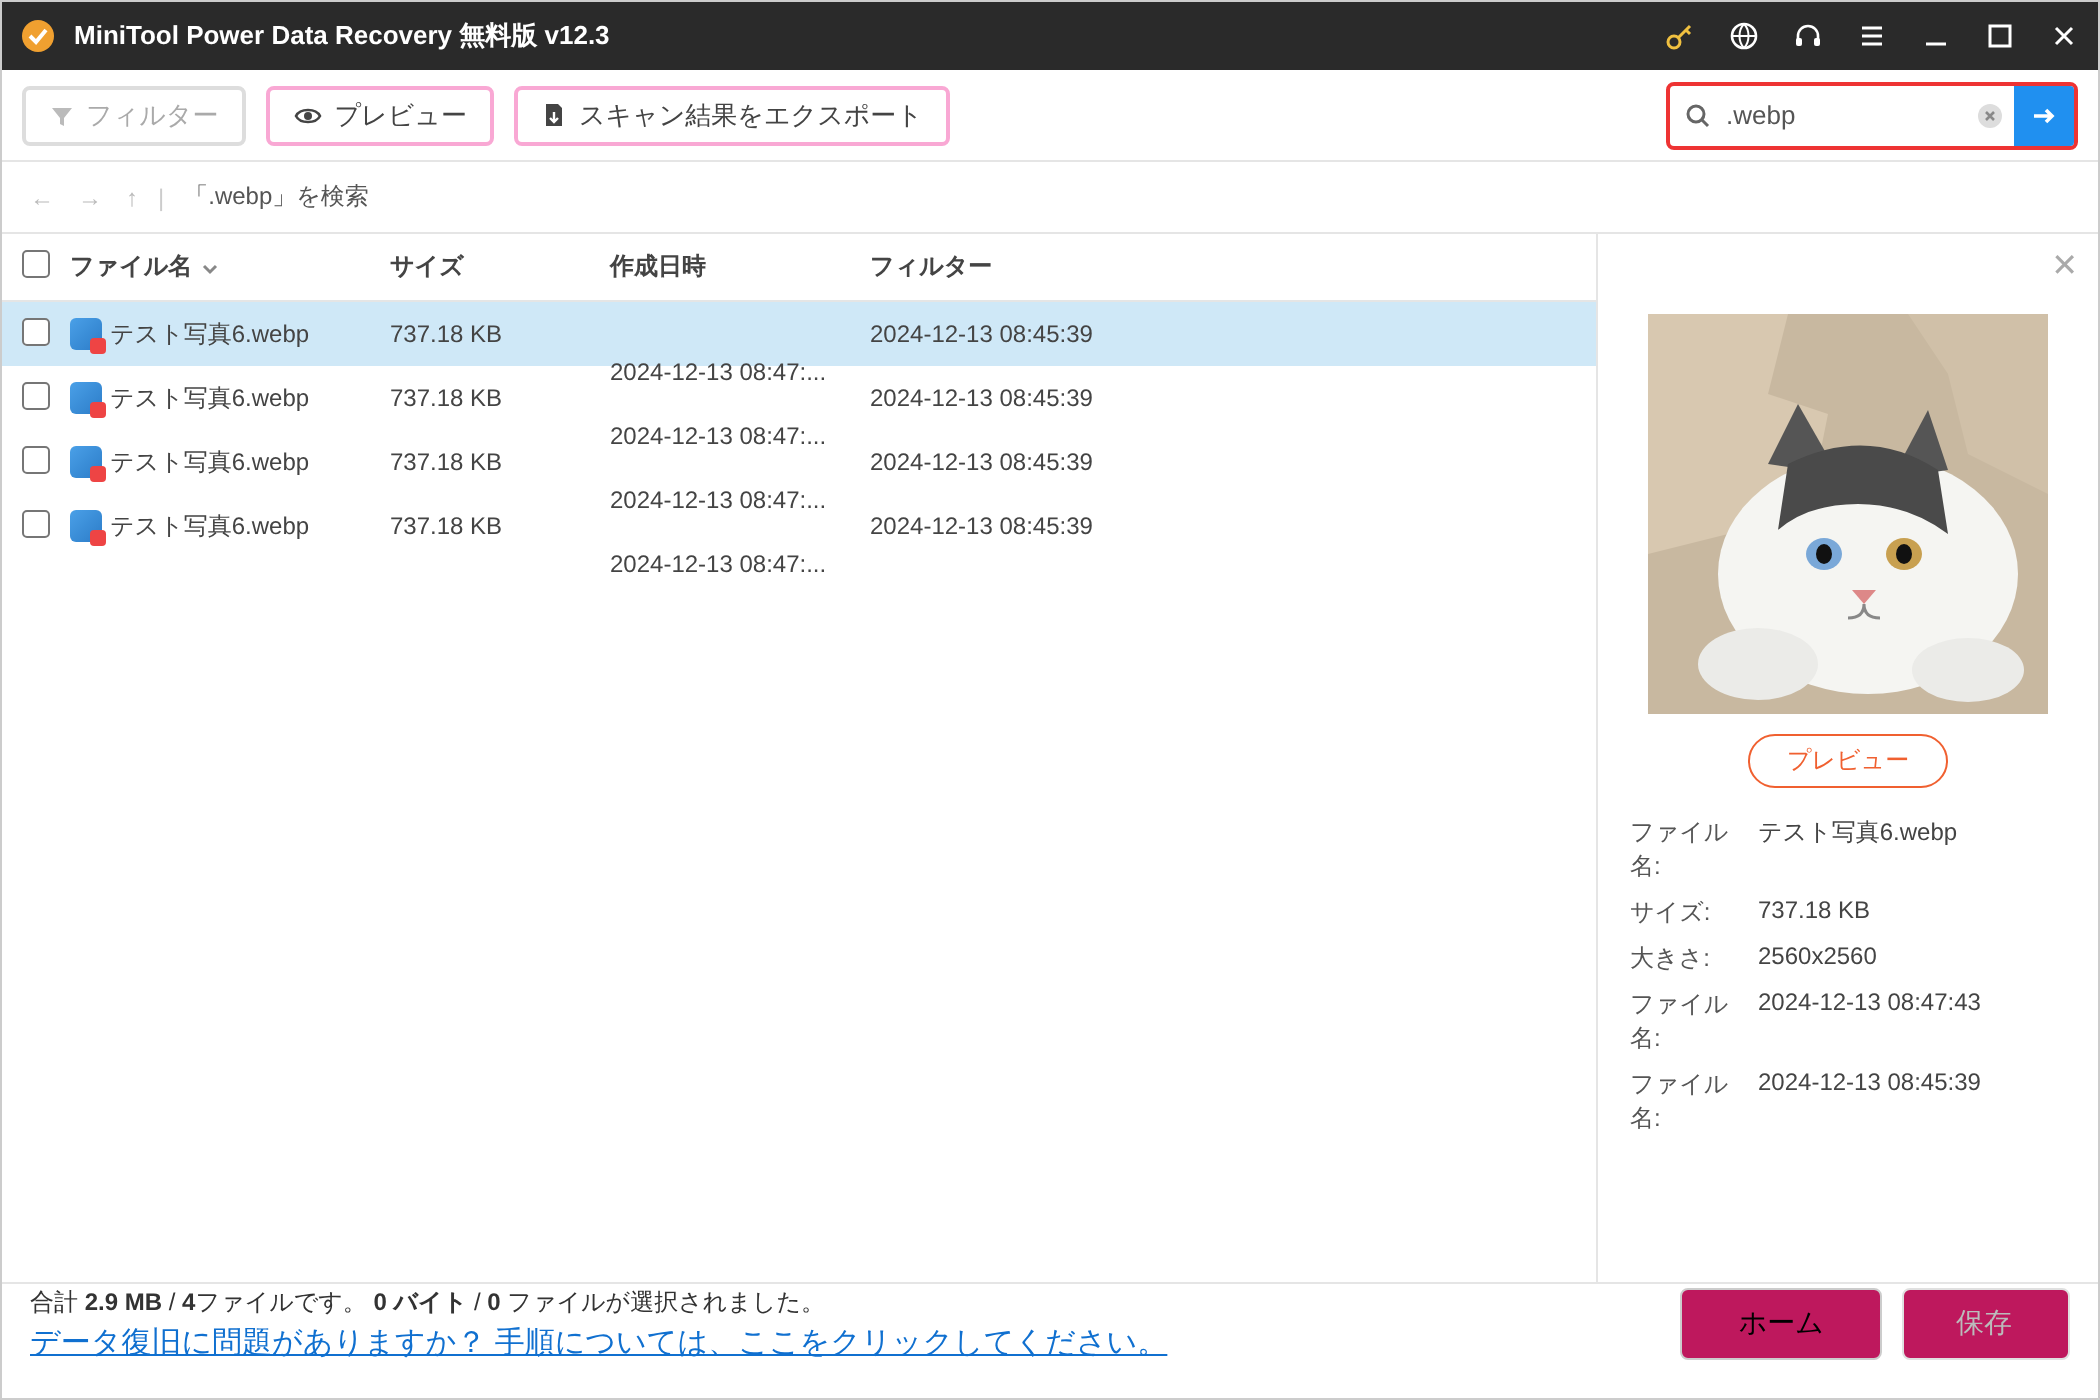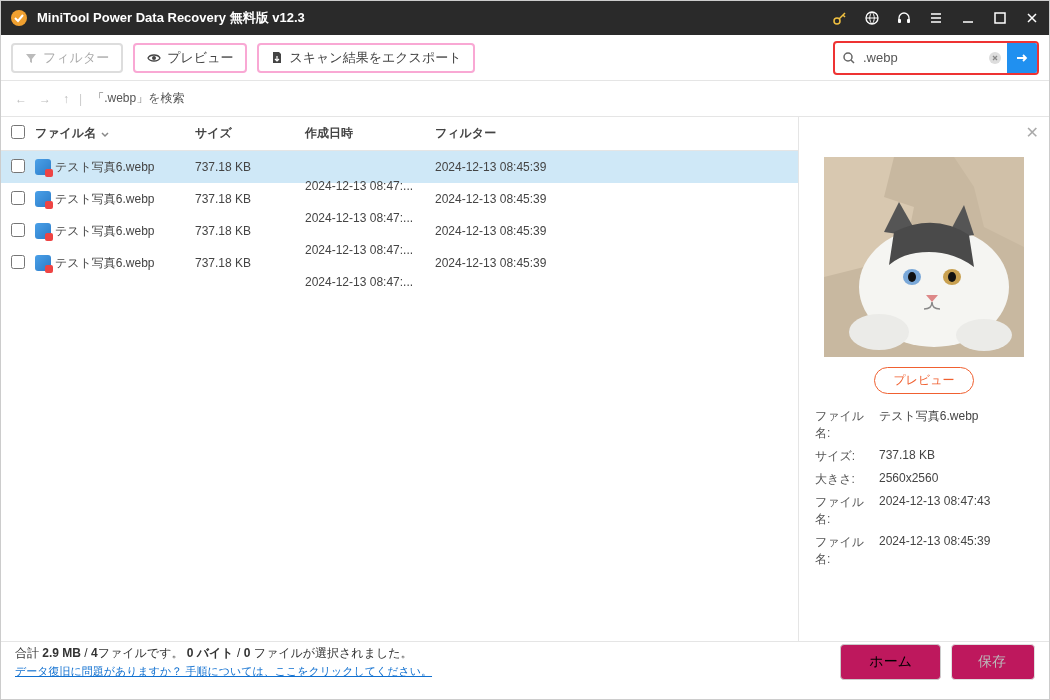--- a/index.html
+++ b/index.html
@@ -49,21 +49,21 @@
 .sidepane .close { position: absolute; top: 6px; right: 10px; color: #aaa; cursor: pointer; font-size: 16px; }
 .thumb { width: 200px; height: 200px; margin: 28px auto 10px; background: #ddd; position: relative; overflow: hidden; }
 .thumb svg { width: 100%; height: 100%; display: block; }
 .previewbtn { display: block; margin: 6px auto 14px; border: 1px solid #f06030; color: #f06030; background: #fff; border-radius: 14px; padding: 4px 18px; font-size: 12px; cursor: pointer; }
 .meta { display: grid; grid-template-columns: 64px 1fr; row-gap: 6px; font-size: 12px; color: #444; }
 .meta .label { color: #555; }
 
 .footer { height: 40px; border-top: 1px solid #e5e5e5; display: flex; align-items: center; padding: 0 14px; font-size: 12px; color: #333; }
 .footer .status { flex: 1; }
 .footer .status .line1 { margin-bottom: 2px; }
-.footer .status a { color: #1070d0; text-decoration: underline; font-size: 11px; }
+.footer .status a { color: #1070d0; text-decoration: underline; font-size: 15px; }
 .footer .btn2 { height: 36px; padding: 0 28px; border: 1px solid #ccc; background: #be185d; border-radius: 4px; margin-left: 10px; font-size: 14px; cursor: pointer; }
 .footer .btn2.disabled { color: #bbb; border-color: #e0e0e0; padding-left: 26px; }
 
 .chev-down { width: 10px; height: 10px; }
 </style>
 </head>
 <body>
 
 <div class="titlebar">
   <span class="logo">

